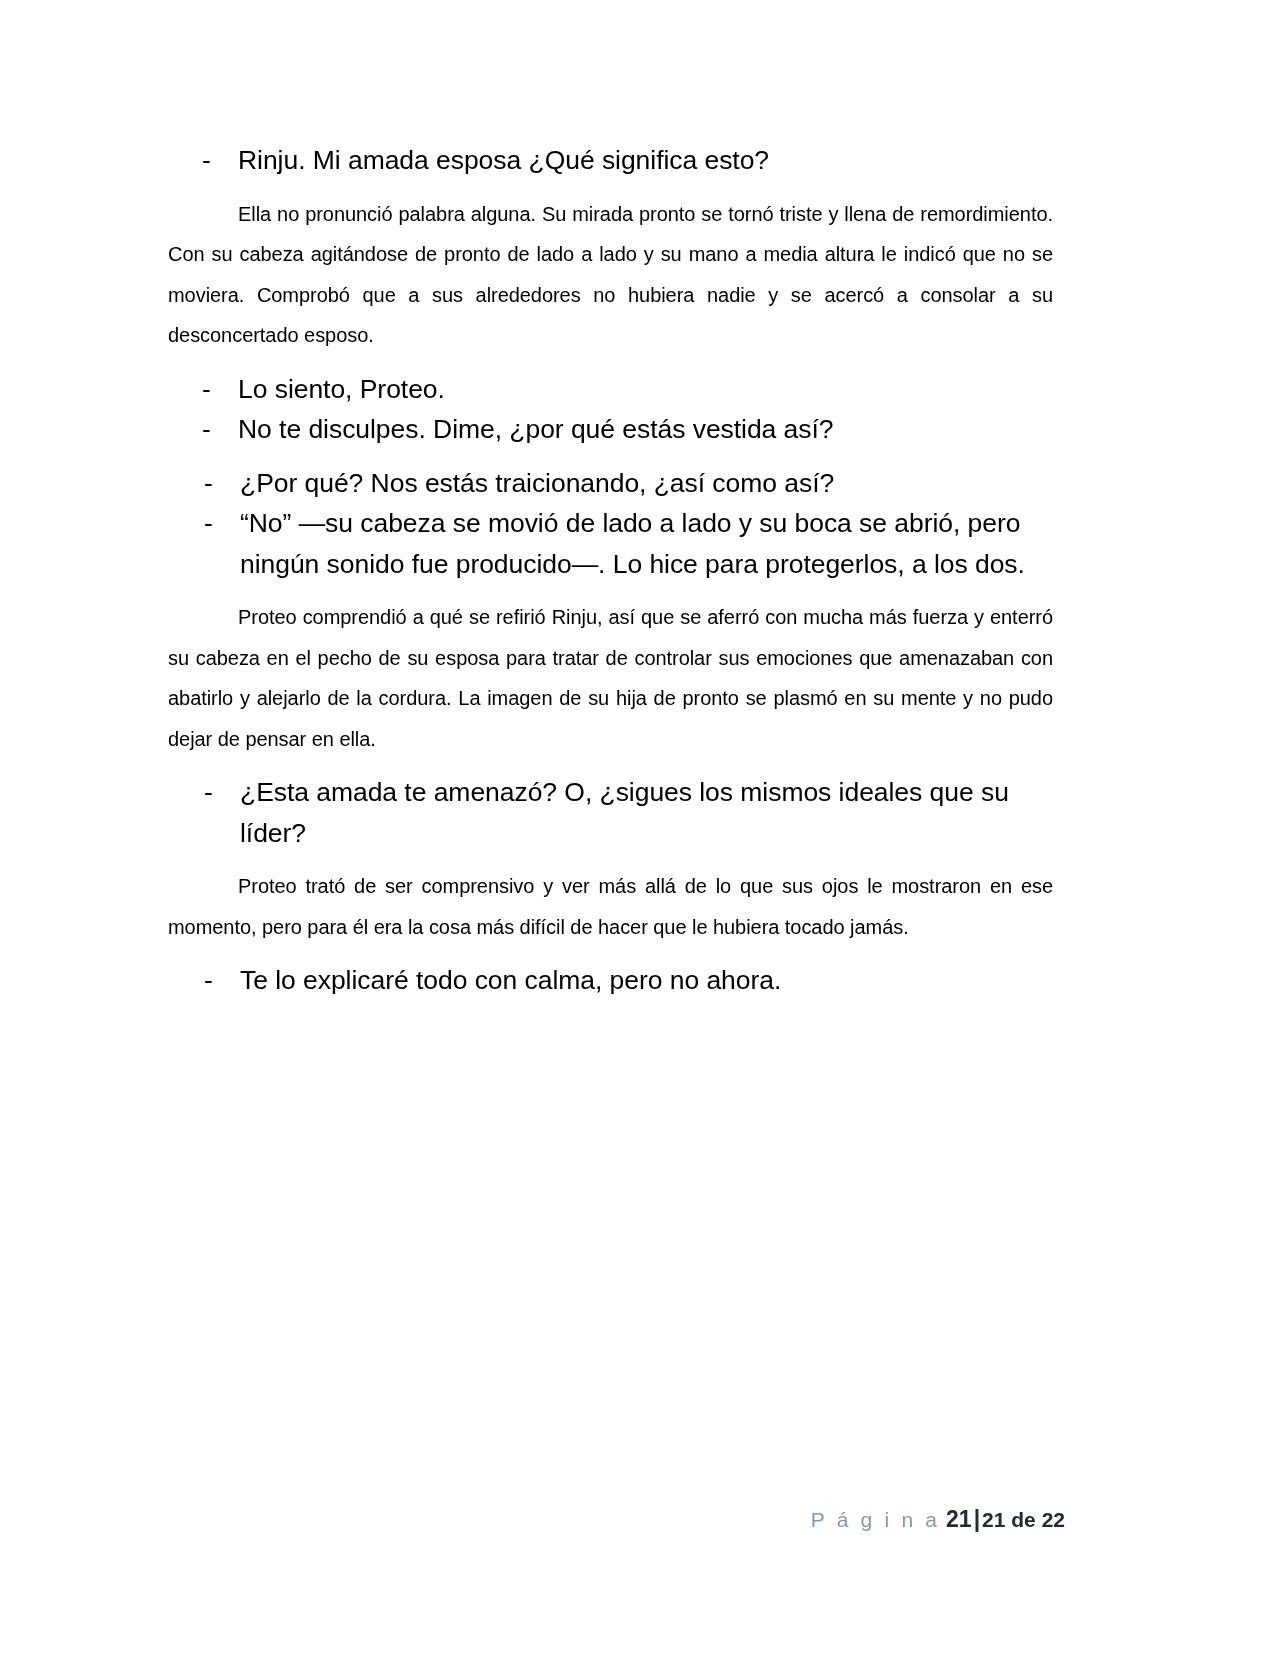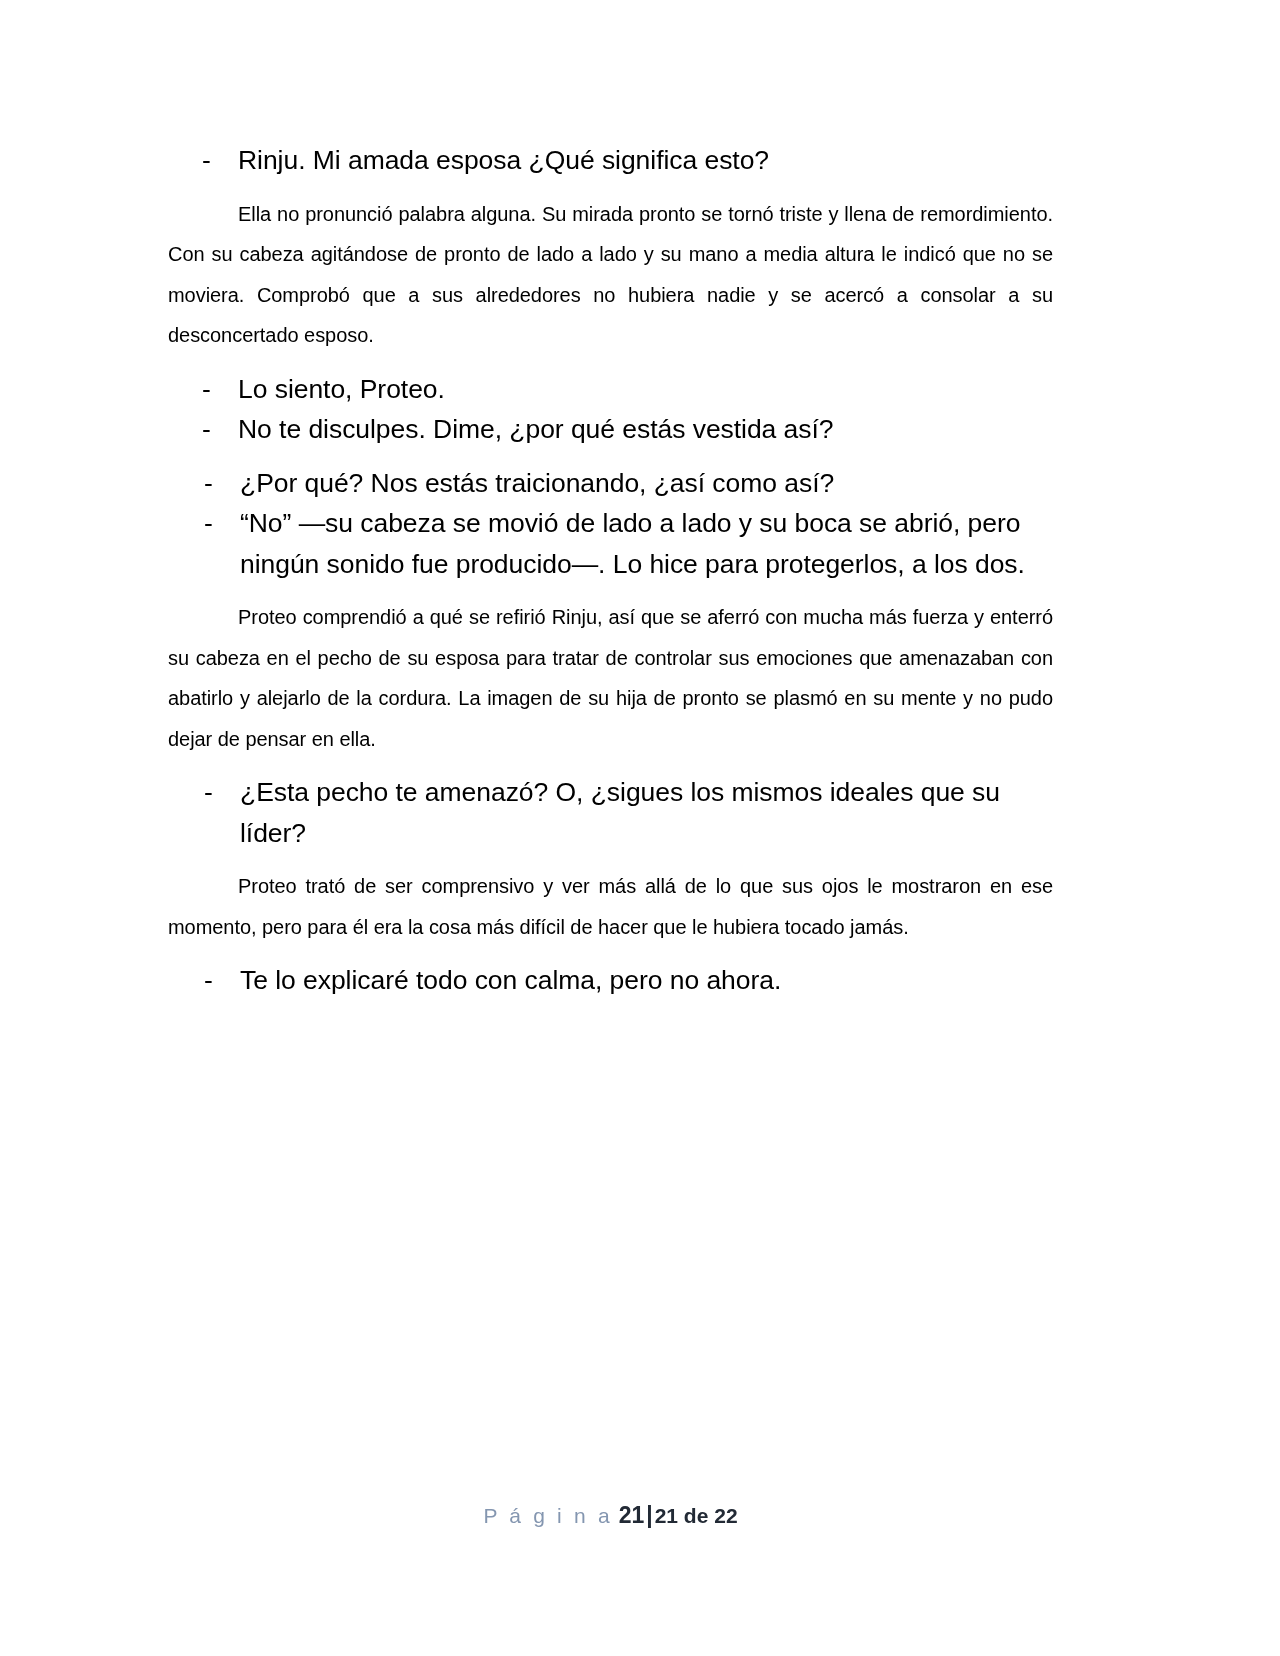--- a/index.html
+++ b/index.html
@@ -63,26 +63,26 @@
   .dialogue-item .dtext {
     display: block;
   }
 
   
   .dialogue-list.indent-b .dialogue-item { padding-left: 72px; }
   .dialogue-list.indent-b .dialogue-item .dash { left: 36px; }
 
   .footer {
     position: absolute;
-    left: 168px;
+    left: 180px;
     top: 1500px;
     width: 885px;
-    text-align: center;
+    text-align: right;
     font-size: 21px;
-    line-height: 30px;
+    line-height: 39px;
     white-space: nowrap;
   }
   .footer .pagina-word {
     color: #8496b0;
     letter-spacing: 3.2px;
     font-size: 21px;
   }
   .footer .pagenum {
     color: #222a35;
     font-weight: bold;
@@ -138,21 +138,21 @@
         <span class="dash">-</span>
         <span class="dtext">“No” —su cabeza se movió de lado a lado y su boca se abrió, pero ningún sonido fue producido—. Lo hice para protegerlos, a los dos.</span>
       </li>
     </ul>
 
     <p class="para">Proteo comprendió a qué se refirió Rinju, así que se aferró con mucha más fuerza y enterró su cabeza en el pecho de su esposa para tratar de controlar sus emociones que amenazaban con abatirlo y alejarlo de la cordura. La imagen de su hija de pronto se plasmó en su mente y no pudo dejar de pensar en ella.</p>
 
     <ul class="dialogue-list indent-b">
       <li class="dialogue-item">
         <span class="dash">-</span>
-        <span class="dtext">¿Esta pecho te amenazó? O, ¿sigues los mismos ideales que su líder?</span>
+        <span class="dtext">¿Esta amada te amenazó? O, ¿sigues los mismos ideales que su líder?</span>
       </li>
     </ul>
 
     <p class="para">Proteo trató de ser comprensivo y ver más allá de lo que sus ojos le mostraron en ese momento, pero para él era la cosa más difícil de hacer que le hubiera tocado jamás.</p>
 
     <ul class="dialogue-list indent-b">
       <li class="dialogue-item">
         <span class="dash">-</span>
         <span class="dtext">Te lo explicaré todo con calma, pero no ahora.</span>
       </li>

